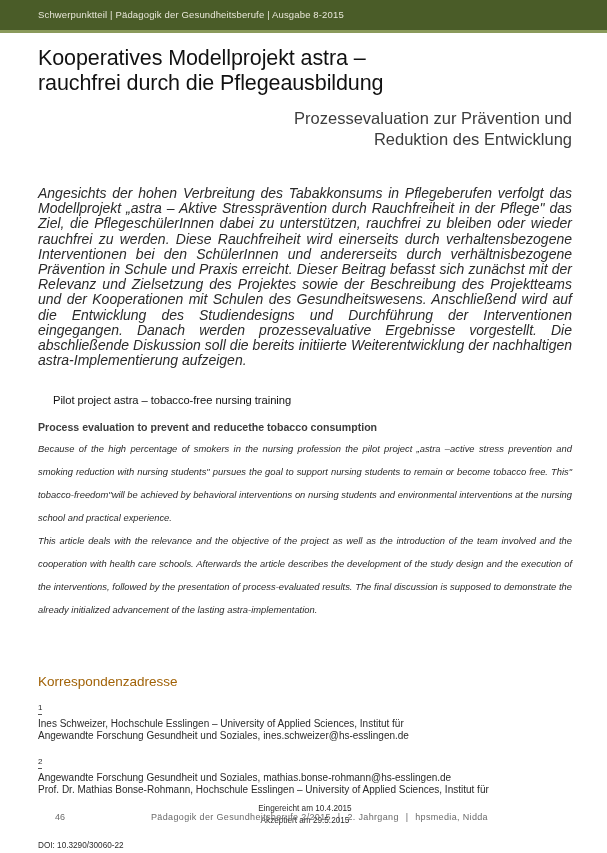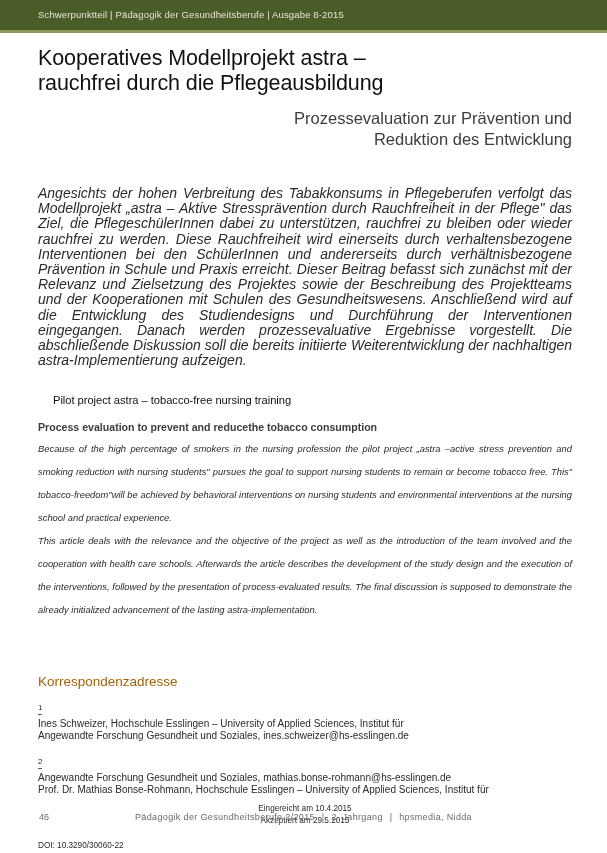--- a/index.html
+++ b/index.html
@@ -154,21 +154,21 @@
   .doi {
     margin-top: 14px;
     font-size: 8.2px;
     line-height: 11.5px;
     color: #2a2a2a;
   }
 
   
   .footer {
     position: absolute;
-    left: 0;
+    left: 16px;
     top: 812px;
     width: 530px;
     height: 16px;
   }
   .footer-pageno {
     position: absolute;
     left: 39px;
     top: 0;
     font-size: 9px;
     color: #6a6a6a;

